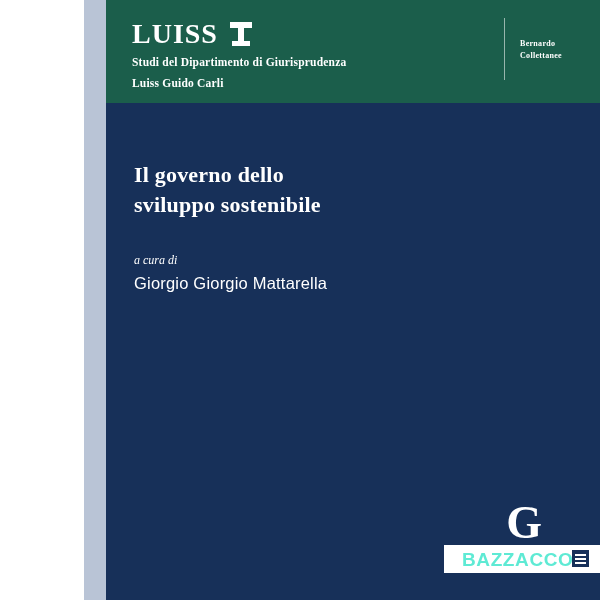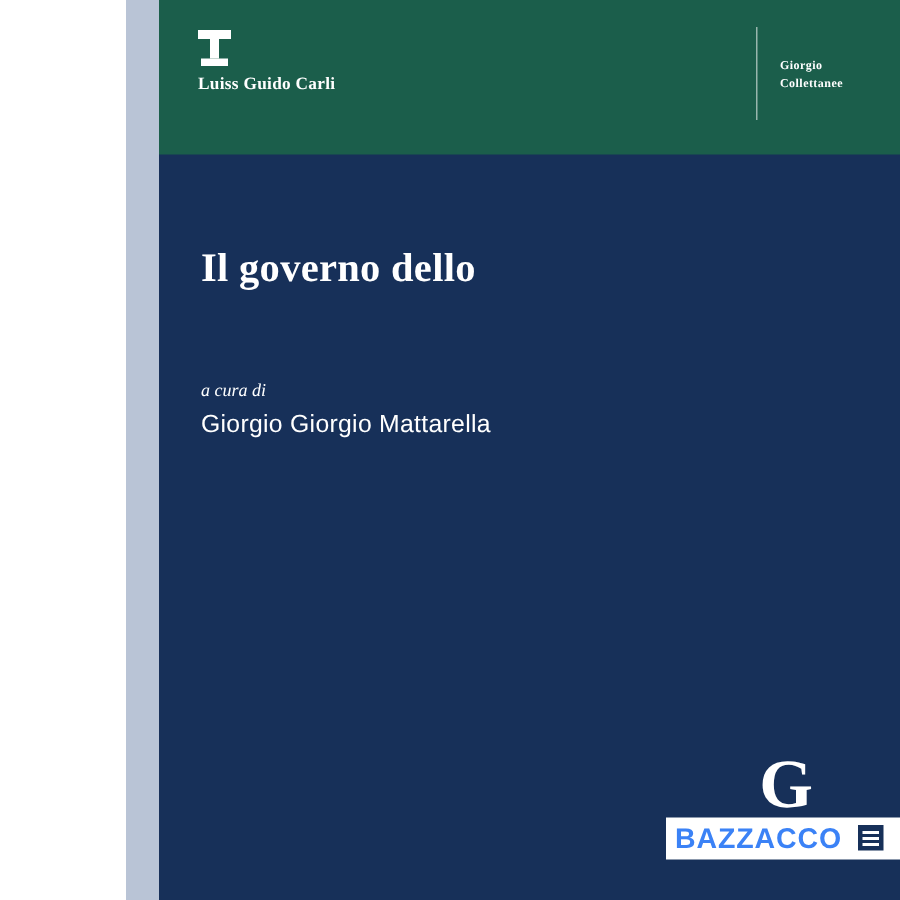--- a/index.html
+++ b/index.html
@@ -141,21 +141,21 @@
 
   
   .title {
     position: absolute;
     left: 28px;
     top: 160px;
     width: 420px;
     color: #ffffff;
     font-family: "Liberation Serif", serif;
     font-weight: bold;
-    font-size: 27px;
+    font-size: 22px;
     line-height: 1.35;
     letter-spacing: 0.2px;
   }
 
   .edited-by {
     position: absolute;
     left: 28px;
     top: 253px;
     color: #ffffff;
     font-family: "Liberation Serif", serif;
@@ -197,23 +197,23 @@
     position: absolute;
     left: 94px;
     top: 45px;
     width: 156px;
     height: 28px;
     background: #ffffff;
   }
 
   .pub-name {
     position: absolute;
-    left: 100px;
+    left: 112px;
     top: 49px;
-    color: #3b82f6;
+    color: #5eead4;
     font-family: "Liberation Sans", sans-serif;
     font-weight: bold;
     font-size: 19px;
     letter-spacing: 0.6px;
   }
 
   .pub-square {
     position: absolute;
     left: 222px;
     top: 50px;
@@ -253,39 +253,42 @@
 
   <div class="left-margin"></div>
   <div class="spine"></div>
 
   <div class="panel">
 
     <div class="header-band">
 
       <div class="header-inner">
         <div class="logo-row">
+          <span class="logo-text">LUISS</span>
           <span class="logo-mark">
             <span class="cap"></span>
             <span class="stem"></span>
             <span class="base"></span>
           </span>
         </div>
+        <div class="dept-line">Studi del Dipartimento di Giurisprudenza</div>
         <div class="dept-line" style="margin-top:4px;">Luiss Guido Carli</div>
       </div>
 
       <div class="band-divider"></div>
 
       <div class="collana">
-        <div>Giorgio</div>
+        <div>Bernardo</div>
         <div>Collettanee</div>
       </div>
     </div>
 
     <div class="title">
       <div>Il governo dello</div>
+      <div>sviluppo sostenibile</div>
     </div>
 
     <div class="edited-by">a cura di</div>
     <div class="editor-name">Giorgio Giorgio Mattarella</div>
 
     <div class="pub-block">
       <div class="pub-g">G</div>
       <div class="pub-bar"></div>
       <div class="pub-name">BAZZACCO</div>
       <div class="pub-square">

